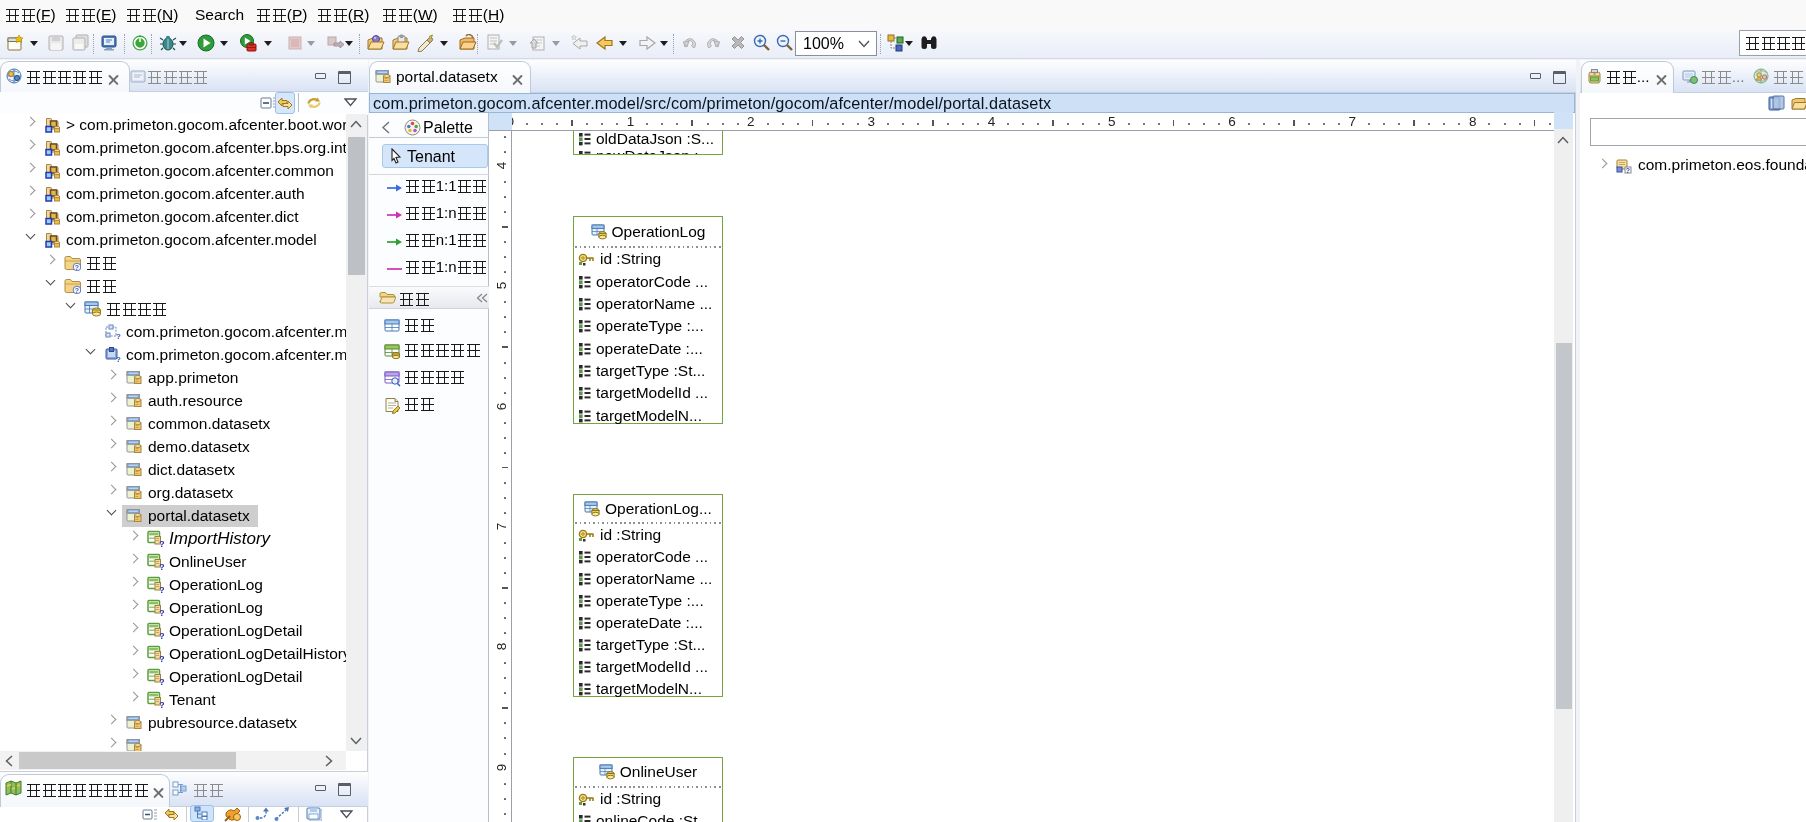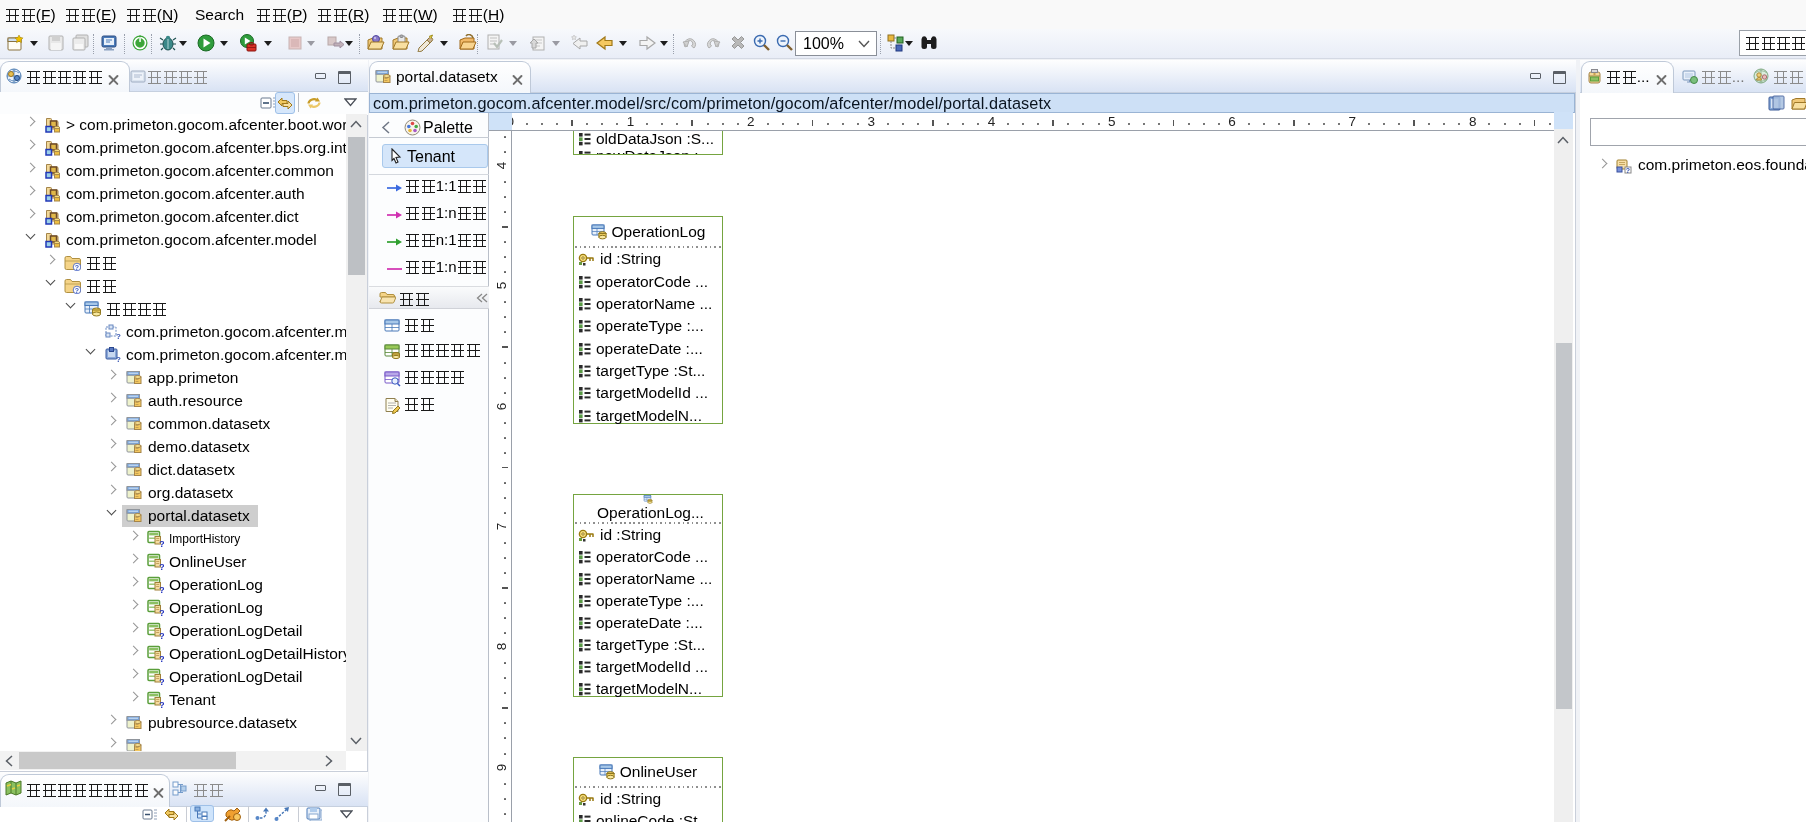--- a/index.html
+++ b/index.html
@@ -484,21 +484,21 @@
     <div class="ab" style="left:148px;top:391px;height:22px;line-height:22px;white-space:nowrap;font-size:15.5px;">portal.datasetx</div>
     <span class="ab chR" style="left:130px;top:418px;transform:rotate(45deg);"></span>
     <svg class="ab" style="left:147px;top:416px;" width="17" height="17" viewBox="0 0 17 17">
       <rect x="1" y="1.5" width="11.5" height="11" rx="1" fill="#fff" stroke="#5a9e3a" stroke-width="1.5"></rect>
       <rect x="2.2" y="2.8" width="9" height="2.6" fill="#8cc063"></rect>
       <path d="M2.2 8.2 h6.5" stroke="#8cc063" stroke-width="1.3"></path>
       <rect x="8" y="6.5" width="5.5" height="7.5" fill="#f4dca0" stroke="#a08038"></rect>
       <path d="M9.2 8.5 h3 M9.2 10.5 h3" stroke="#bf9c58" stroke-width=".9"></path>
       <text x="12" y="16.5" font-size="9.5" fill="#2838c0" font-weight="bold">?</text>
     </svg>
-    <div class="ab" style="left:169px;top:414px;height:22px;line-height:22px;white-space:nowrap;font-size:12px;">ImportHistory</div>
+    <div class="ab" style="left:169px;top:414px;height:22px;line-height:22px;white-space:nowrap;font-size:17px;font-style:italic;">ImportHistory</div>
     <span class="ab chR" style="left:130px;top:441px;transform:rotate(45deg);"></span>
     <svg class="ab" style="left:147px;top:439px;" width="17" height="17" viewBox="0 0 17 17">
       <rect x="1" y="1.5" width="11.5" height="11" rx="1" fill="#fff" stroke="#5a9e3a" stroke-width="1.5"></rect>
       <rect x="2.2" y="2.8" width="9" height="2.6" fill="#8cc063"></rect>
       <path d="M2.2 8.2 h6.5" stroke="#8cc063" stroke-width="1.3"></path>
       <rect x="8" y="6.5" width="5.5" height="7.5" fill="#f4dca0" stroke="#a08038"></rect>
       <path d="M9.2 8.5 h3 M9.2 10.5 h3" stroke="#bf9c58" stroke-width=".9"></path>
       <text x="12" y="16.5" font-size="9.5" fill="#2838c0" font-weight="bold">?</text>
     </svg>
     <div class="ab" style="left:169px;top:437px;height:22px;line-height:22px;white-space:nowrap;font-size:15.5px;">OnlineUser</div>
@@ -997,21 +997,21 @@
           <rect x="1" y="5.4" width="3.6" height="3.6" fill="#5a9a46"></rect>
           <rect x="1" y="9.8" width="3.6" height="3.6" fill="#2a2a2a"></rect>
           <rect x="6.5" y="1.6" width="6" height="2" fill="#2a2a2a"></rect>
           <rect x="6.5" y="6" width="6" height="2" fill="#2a2a2a"></rect>
           <rect x="6.5" y="10.4" width="6" height="2" fill="#2a2a2a"></rect>
         </svg>
         <span>targetModelN...</span>
       </div>
     </div>
 <div class="ent" style="left:60px;top:363px;width:150px;height:203px;">
-      <div class="ti" style="top:0;height:27px;flex-direction:column;">
+      <div class="ti" style="top:0;height:27px;">
         <svg width="16" height="16" viewBox="0 0 16 16">
           <rect x="1" y="1" width="12" height="10" rx="1" fill="#e8f0fa" stroke="#4878b8"></rect>
           <rect x="1" y="1" width="12" height="3.4" fill="#a8c8e8" stroke="#4878b8"></rect>
           <path d="M1 7.5 h12 M6 4.5 v6.5" stroke="#4878b8" stroke-width=".7"></path>
           <ellipse cx="11.5" cy="9.5" rx="3.6" ry="1.8" fill="#f0d060" stroke="#907820"></ellipse>
           <rect x="7.9" y="9.5" width="7.2" height="3.6" fill="#f0d060" stroke="#907820"></rect>
           <ellipse cx="11.5" cy="13.1" rx="3.6" ry="1.8" fill="#f8e8a0" stroke="#907820"></ellipse>
         </svg>
         <span style="margin-left:5px;">OperationLog...</span>
       </div>

